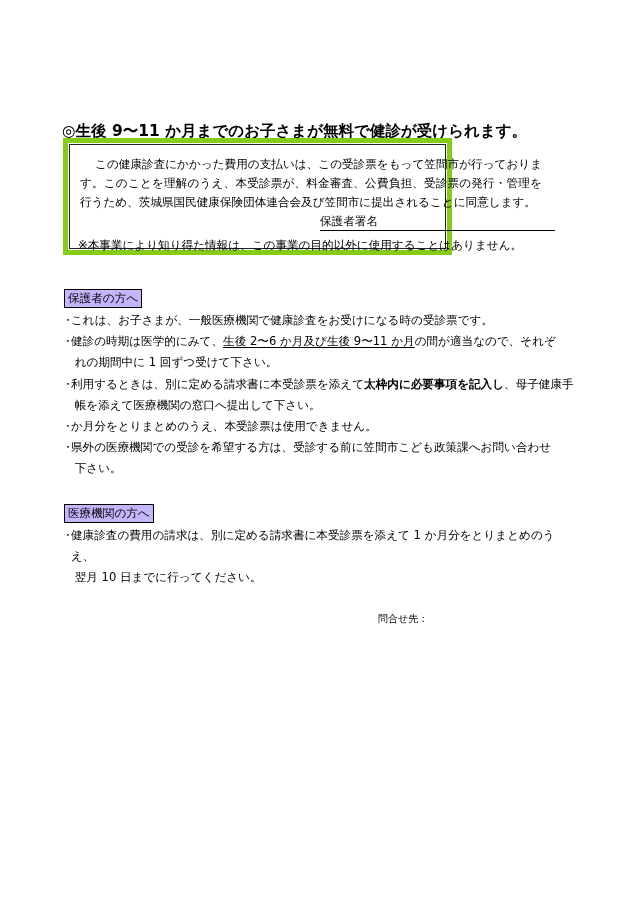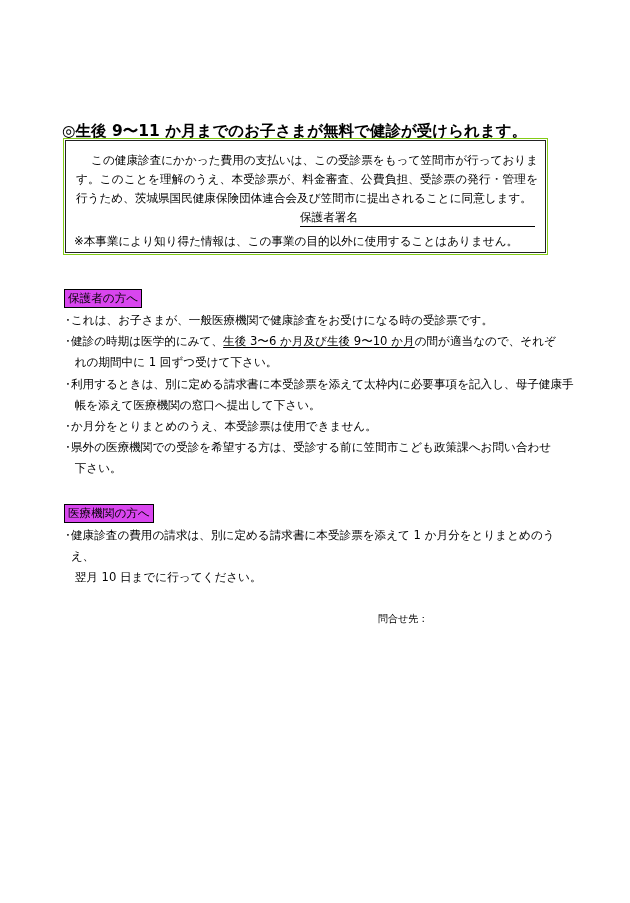--- a/index.html
+++ b/index.html
@@ -32,23 +32,23 @@
     letter-spacing: 0px;
     white-space: nowrap;
     margin-top: 40px;
   }
 
   
   .consent-box {
     position: absolute;
     left: 63px;
     top: 138px;
-    width: 485px;
+    width: 389px;
     height: 117px;
-    border: 1px solid #84cc16;
+    border: 5px solid #84cc16;
     box-sizing: border-box;
     box-shadow: inset 0 0 0 1px #ffffff, inset 0 0 0 2px #222222;
     background: #ffffff;
   }
   .consent-inner {
     position: absolute;
     left: 0;
     top: 0;
     width: 100%;
     height: 100%;
@@ -59,21 +59,21 @@
     top: 12px;
     width: 462px;
     font-size: 11.6px;
     line-height: 19px;
     text-indent: 1.3em;
     text-align: justify;
     text-justify: inter-character;
   }
   .sig-row {
     position: absolute;
-    left: 236px;
+    left: 252px;
     top: 71px;
     width: 235px;
     display: flex;
     align-items: flex-end;
     font-size: 11.6px;
   }
   .sig-label {
     border-bottom: 1px solid #000000;
     padding-bottom: 1px;
     white-space: nowrap;
@@ -94,21 +94,21 @@
   }
 
   
   .section-chip {
     position: absolute;
     border: 1px solid #000000;
     padding: 1px 3px 2px 3px;
     font-size: 11.6px;
     line-height: 14px;
     white-space: nowrap;
-    background: #d946ef;
+    background: #c4b5fd;
   }
   #chip-guardian { left: 64px; top: 289px; }
   #chip-medical  { left: 64px; top: 504px; }
 
   
   .bullet-list {
     position: absolute;
     width: 512px;
     font-size: 11.6px;
     line-height: 21.2px;
@@ -124,21 +124,21 @@
     white-space: pre-wrap;
   }
   .bullet-item > .dot {
     position: absolute;
     left: 0;
     top: 0;
   }
   .bullet-item.no-dot { padding-left: 9px; }
 
   .u { text-decoration: underline; text-underline-offset: 1.5px; }
-  .b { font-weight: normal; }
+  .b { font-weight: bold; }
 
   
   .contact {
     position: absolute;
     left: 378px;
     top: 612px;
     font-size: 10px;
     white-space: nowrap;
   }
 </style>
@@ -160,21 +160,21 @@
       </div>
 
       <div class="consent-note">※本事業により知り得た情報は、この事業の目的以外に使用することはありません。</div>
     </div>
   </div>
 
   <div class="section-chip" id="chip-guardian">保護者の方へ</div>
 
   <div class="bullet-list" id="list-guardian">
       <p class="bullet-item"><span class="dot">・</span><span>これは、お子さまが、一般医療機関で健康診査をお受けになる時の受診票です。</span></p>
-      <p class="bullet-item"><span class="dot">・</span><span>健診の時期は医学的にみて、</span><span class="u">生後 3〜6 か月及び生後 9〜10 か月</span><span>の間が適当なので、それぞ
+      <p class="bullet-item"><span class="dot">・</span><span>健診の時期は医学的にみて、</span><span class="u">生後 2〜6 か月及び生後 9〜11 か月</span><span>の間が適当なので、それぞ
  れの期間中に 1 回ずつ受けて下さい。</span></p>
       <p class="bullet-item"><span class="dot">・</span><span>利用するときは、別に定める請求書に本受診票を添えて</span><span class="b">太枠内に必要事項を記入し</span><span>、母子健康手
  帳を添えて医療機関の窓口へ提出して下さい。</span></p>
       <p class="bullet-item"><span class="dot">・</span><span>か月分をとりまとめのうえ、本受診票は使用できません。</span></p>
       <p class="bullet-item"><span class="dot">・</span><span>県外の医療機関での受診を希望する方は、受診する前に笠間市こども政策課へお問い合わせ
  下さい。</span></p>
     </div>
 
   <div class="section-chip" id="chip-medical">医療機関の方へ</div>
 

